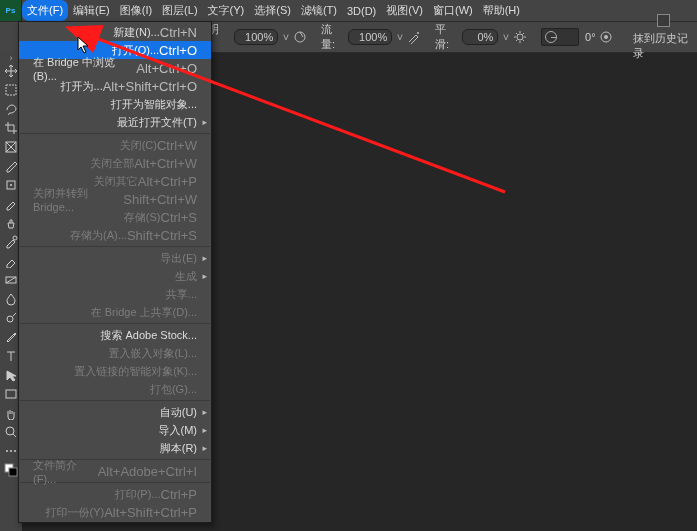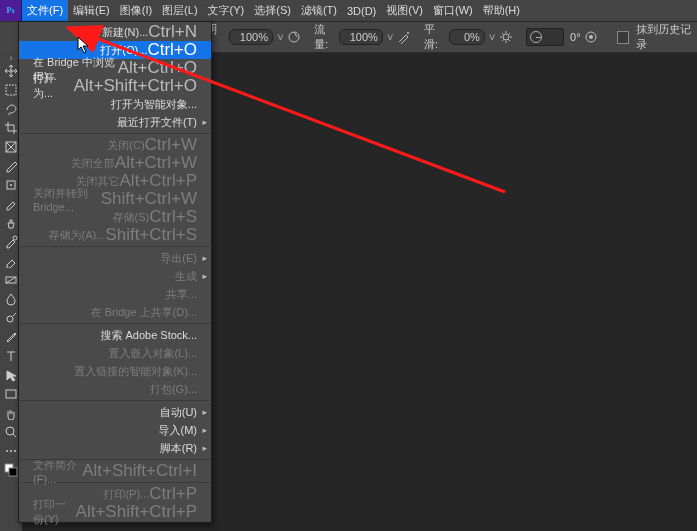--- a/index.html
+++ b/index.html
@@ -1,20 +1,20 @@
 <!DOCTYPE html>
 <html><head>
 <meta charset="utf-8">
 <style>
   html,body{margin:0;padding:0;width:697px;height:531px;background:#000;font-family:"Microsoft YaHei",Arial,sans-serif;overflow:hidden;}
   
   .menubar{position:absolute;left:0;top:0;right:0;height:21px;background:#444;display:flex;align-items:center;color:#ddd;font-size:11px;}
-  .ps-logo{width:21px;height:21px;background:#4c1d95;display:flex;align-items:center;justify-content:center;color:#3ab6ff;font-size:8px;font-weight:bold;border-right:1px solid #222;font-family:Liberation Serif, serif;}
+  .ps-logo{width:21px;height:21px;background:#14532d;display:flex;align-items:center;justify-content:center;color:#3ab6ff;font-size:8px;font-weight:bold;border-right:1px solid #222;}
   .menubar .mi{padding:0 5px;height:21px;display:flex;align-items:center;cursor:default;}
-  .menubar .mi.sel{background:#1473e6;color:#fff;}
+  .menubar .mi.sel{background:#1473e6;color:#fff;border-radius:7px;}
   
   .optbar{position:absolute;left:0;top:21px;right:0;height:30px;background:#454545;border-top:1px solid #2a2a2a;border-bottom:1px solid #2a2a2a;display:flex;align-items:center;color:#ccc;font-size:11px;}
   .opt-thumb{width:28px;height:22px;margin-left:24px;background:#3a3a3a;border:1px solid #222;border-radius:3px;display:flex;align-items:center;justify-content:center;}
   .opt-chev{width:10px;color:#bbb;font-size:9px;margin-left:1px;}
   .mode-btns{display:flex;margin-left:8px;gap:0;}
   .mode-btn{width:24px;height:20px;border:1px solid #333;background:#4a4a4a;display:flex;align-items:center;justify-content:center;}
   .mode-btn svg{width:14px;height:14px;}
   .opt-seg{display:flex;align-items:center;margin-left:10px;gap:4px;}
   .val-box{background:#3a3a3a;border:1px solid #222;padding:1px 4px;min-width:34px;text-align:right;border-radius:6px;font-size:11px;}
   .tilde{width:8px;text-align:center;color:#aaa;}
@@ -26,21 +26,21 @@
   
   .toolbox{position:absolute;left:0;top:51px;width:22px;bottom:0;background:#444;border-right:1px solid #222;display:flex;flex-direction:column;align-items:center;padding-top:2px;}
   .toolbox .tl{width:20px;height:19px;display:flex;align-items:center;justify-content:center;color:#ccc;}
   .toolbox .tl svg{width:14px;height:14px;}
   .tog{width:14px;height:6px;color:#aaa;font-size:9px;text-align:center;margin-bottom:2px;}
   
   .canvas{position:absolute;left:22px;top:51px;right:0;bottom:0;background:#262626;}
   
   .dropmenu{position:absolute;left:18px;top:21px;width:192px;background:#4a4a4a;border:1px solid #1e1e1e;box-shadow:2px 3px 6px rgba(0,0,0,.45);color:#ddd;font-size:11px;padding:1px 0;}
   .dropmenu .dm{display:flex;align-items:center;justify-content:flex-end;height:18px;padding:0 14px 0 14px;cursor:default;}
-  .dropmenu .dm .sc{color:#bbb;font-size:17px;}
+  .dropmenu .dm .sc{color:#bbb;font-size:13px;}
   .dropmenu .dm.sub::after{content:"▸";position:absolute;right:4px;color:#bbb;font-size:9px;}
   .dropmenu .dm{position:relative;}
   .dropmenu .dm.dis{color:#7d7d7d;}
   .dropmenu .dm.dis .sc{color:#7d7d7d;}
   .dropmenu .dm.sel{background:#1473e6;color:#fff;}
   .dropmenu .dm.sel .sc{color:#fff;}
   .dropmenu .sep{height:1px;background:#3a3a3a;margin:2px 1px;}
   
   .arrow-svg{position:absolute;left:0;top:0;pointer-events:none;}
   
@@ -145,21 +145,21 @@
     <span style="margin-left:2px;">0°</span>
   </div>
 
   <div class="ic-btn">
     <svg viewBox="0 0 14 14" width="14" height="14">
         <circle cx="7" cy="7" r="5" fill="none" stroke="#bbb"></circle>
         <circle cx="7" cy="7" r="2" fill="#bbb"></circle>
       </svg>
   </div>
 
-  <div class="opt-seg" style="margin-left:16px;">
+  <div class="opt-seg" style="margin-left:16px;flex-direction:column;">
     <span class="chk"></span>
     <span>抹到历史记录</span>
   </div>
 </div>
 
 <div class="toolbox">
   <div class="tog">›</div>
   <div id="toolbox-items">
       <div class="tl">
         <svg viewBox="0 0 14 14">
@@ -364,21 +364,21 @@
     </div>
     <div class="dm sub">
       <span>导入(M)</span>
     </div>
     <div class="dm sub">
       <span>脚本(R)</span>
     </div>
     <div class="sep"></div>
     <div class="dm dis">
       <span>文件简介(F)...</span>
-      <span class="sc">Alt+Shift+Ctrl+I</span>
+      <span class="sc">Alt+Adobe+Ctrl+I</span>
     </div>
     <div class="sep"></div>
     <div class="dm dis">
       <span>打印(P)...</span>
       <span class="sc">Ctrl+P</span>
     </div>
     <div class="dm dis">
       <span>打印一份(Y)</span>
       <span class="sc">Alt+Shift+Ctrl+P</span>
     </div>

